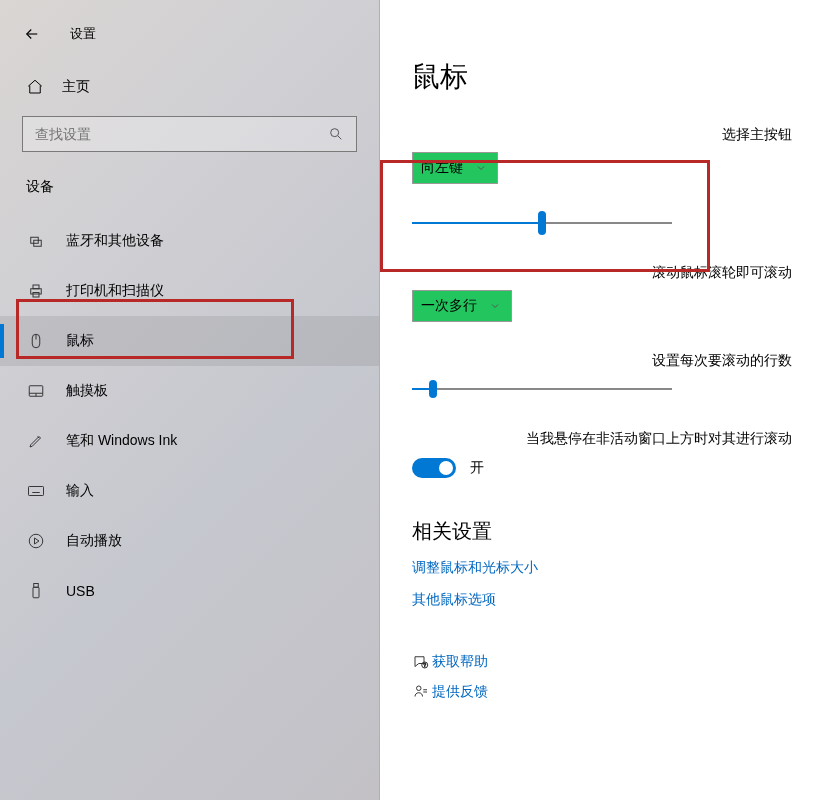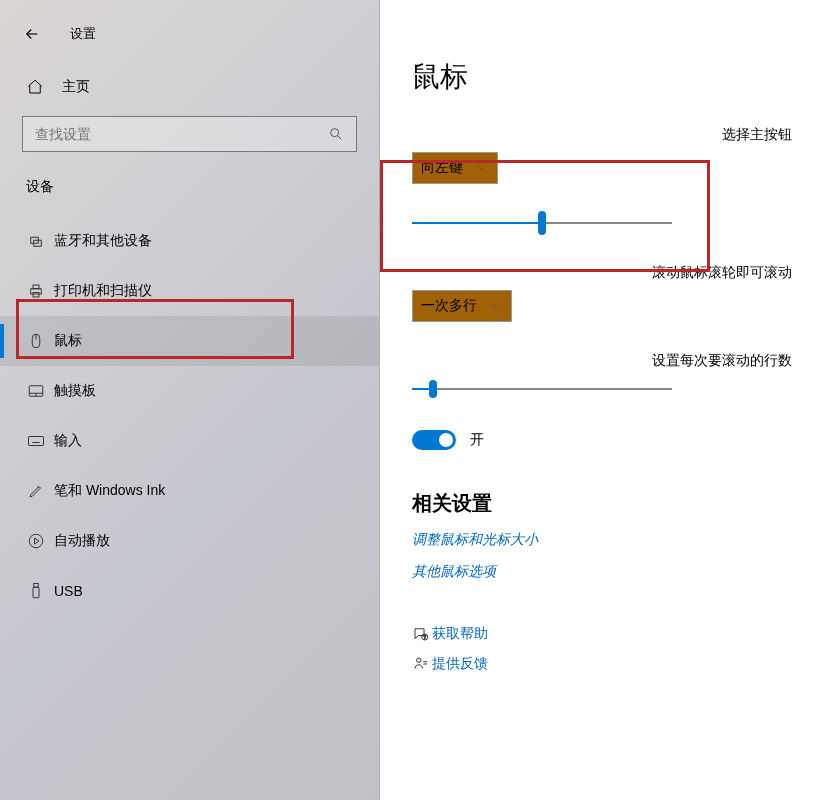--- a/index.html
+++ b/index.html
@@ -54,21 +54,21 @@
   .cat-header {
     padding: 26px 26px 14px 26px;
     font-weight: 400;
     font-size: 14px;
   }
   .nav-list { padding-top: 6px; }
   .nav-item {
     display:flex; align-items:center;
     height: 50px;
     padding-left: 26px;
-    gap: 8px;
+    gap: 20px;
     cursor:pointer;
     position:relative;
   }
   .nav-item .icon-slot { width:20px; display:flex; justify-content:center; color:#333; }
   .nav-item.selected {
     background: rgba(0,0,0,0.08);
   }
   .nav-item.selected::before {
     content:"";
     position:absolute; left:0; top:8px; bottom:8px;
@@ -89,21 +89,21 @@
     position:relative;
     background:#fff;
   }
   .page-title { font-size: 28px; font-weight: 400; margin-bottom: 30px; }
   .setting-label { font-size: 14px; margin: 10px 0 8px 0; text-align: right; }
   .dropdown {
     border:1px solid #999;
     height: 32px; min-width: 86px;
     display:inline-flex; align-items:center;
     padding: 0 8px; gap: 12px;
-    background:#a16207;
+    background:#22c55e;
   }
   .dropdown .chev { color:#555; }
   .slider-track {
     width: 260px; height: 2px; background:#888;
     position:relative; margin: 18px 0 10px 0;
   }
   .slider-track .fill {
     position:absolute; left:0; top:0; bottom:0;
     background:#0078d4;
   }
@@ -120,22 +120,22 @@
   }
   .toggle-switch {
     width: 44px; height: 20px; border-radius: 10px;
     background:#0078d4; position:relative;
   }
   .toggle-switch::after {
     content:""; position:absolute;
     right:3px; top:3px; width:14px; height:14px;
     border-radius:50%; background:#fff;
   }
-  .section-title { font-size: 20px; margin: 40px 0 14px 0; font-weight: bold; }
-  .link { color:#0067c0; font-size:14px; margin-bottom:14px; cursor:pointer; display:block;font-style:italic; }
+  .section-title { font-size: 20px; margin: 40px 0 14px 0; }
+  .link { color:#0067c0; font-size:14px; margin-bottom:14px; cursor:pointer; display:block; }
   .help-row { display:flex; align-items:center; gap:2px; margin-bottom:12px; }
   .help-row .txt { color:#0067c0; font-size:14px; cursor:pointer; }
   .red-box-2 {
     position:absolute;
     border: 3px solid #b72826;
     left: 0px; top: 160px;
     width: 330px; height: 112px;
     pointer-events:none;
   }
   .spacer { height: 20px; }
@@ -210,42 +210,42 @@
             <rect x="3" y="5" width="18" height="14" rx="1"></rect>
             <line x1="3" y1="15" x2="21" y2="15"></line>
             <line x1="12" y1="15" x2="12" y2="19"></line>
           </svg>
       </span>
       <span>触摸板</span>
     </div>
     <div class="nav-item">
       <span class="icon-slot">
         <svg width="18" height="18" viewBox="0 0 24 24" fill="none" stroke="#333" stroke-width="1.3">
+            <path d="M4 20l3-1 11-11-2-2L5 17l-1 3z"></path>
+            <path d="M14 6l2 2"></path>
+          </svg>
+      </span>
+      <span>笔和 Windows Ink</span>
+    </div>
+    <div class="nav-item">
+      <span class="icon-slot">
+        <svg width="18" height="18" viewBox="0 0 24 24" fill="none" stroke="#333" stroke-width="1.3">
             <rect x="2" y="6" width="20" height="12" rx="1"></rect>
             <line x1="6" y1="10" x2="6" y2="10"></line>
             <line x1="10" y1="10" x2="10" y2="10"></line>
             <line x1="14" y1="10" x2="14" y2="10"></line>
             <line x1="18" y1="10" x2="18" y2="10"></line>
             <line x1="7" y1="14" x2="17" y2="14"></line>
           </svg>
       </span>
       <span>输入</span>
     </div>
     <div class="nav-item">
       <span class="icon-slot">
         <svg width="18" height="18" viewBox="0 0 24 24" fill="none" stroke="#333" stroke-width="1.3">
-            <path d="M4 20l3-1 11-11-2-2L5 17l-1 3z"></path>
-            <path d="M14 6l2 2"></path>
-          </svg>
-      </span>
-      <span>笔和 Windows Ink</span>
-    </div>
-    <div class="nav-item">
-      <span class="icon-slot">
-        <svg width="18" height="18" viewBox="0 0 24 24" fill="none" stroke="#333" stroke-width="1.3">
             <circle cx="12" cy="12" r="9"></circle>
             <path d="M10 8l6 4-6 4V8z"></path>
           </svg>
       </span>
       <span>自动播放</span>
     </div>
     <div class="nav-item">
       <span class="icon-slot">
         <svg width="18" height="18" viewBox="0 0 24 24" fill="none" stroke="#333" stroke-width="1.3">
             <rect x="9" y="2" width="6" height="5"></rect>
@@ -294,20 +294,21 @@
   <div class="spacer"></div>
 
   <div class="setting-label">设置每次要滚动的行数</div>
   <div class="slider-track small-thumb">
     <div class="fill" style="width:8%"></div>
     <div class="thumb" style="left:8%"></div>
   </div>
 
   <div class="spacer"></div>
 
+  <div class="setting-label">当我悬停在非活动窗口上方时对其进行滚动</div>
   <div class="toggle">
     <div class="toggle-switch"></div>
     <span>开</span>
   </div>
 
   <div class="section-title">相关设置</div>
   <a class="link">调整鼠标和光标大小</a>
   <a class="link">其他鼠标选项</a>
 
   <div style="height:30px"></div>

